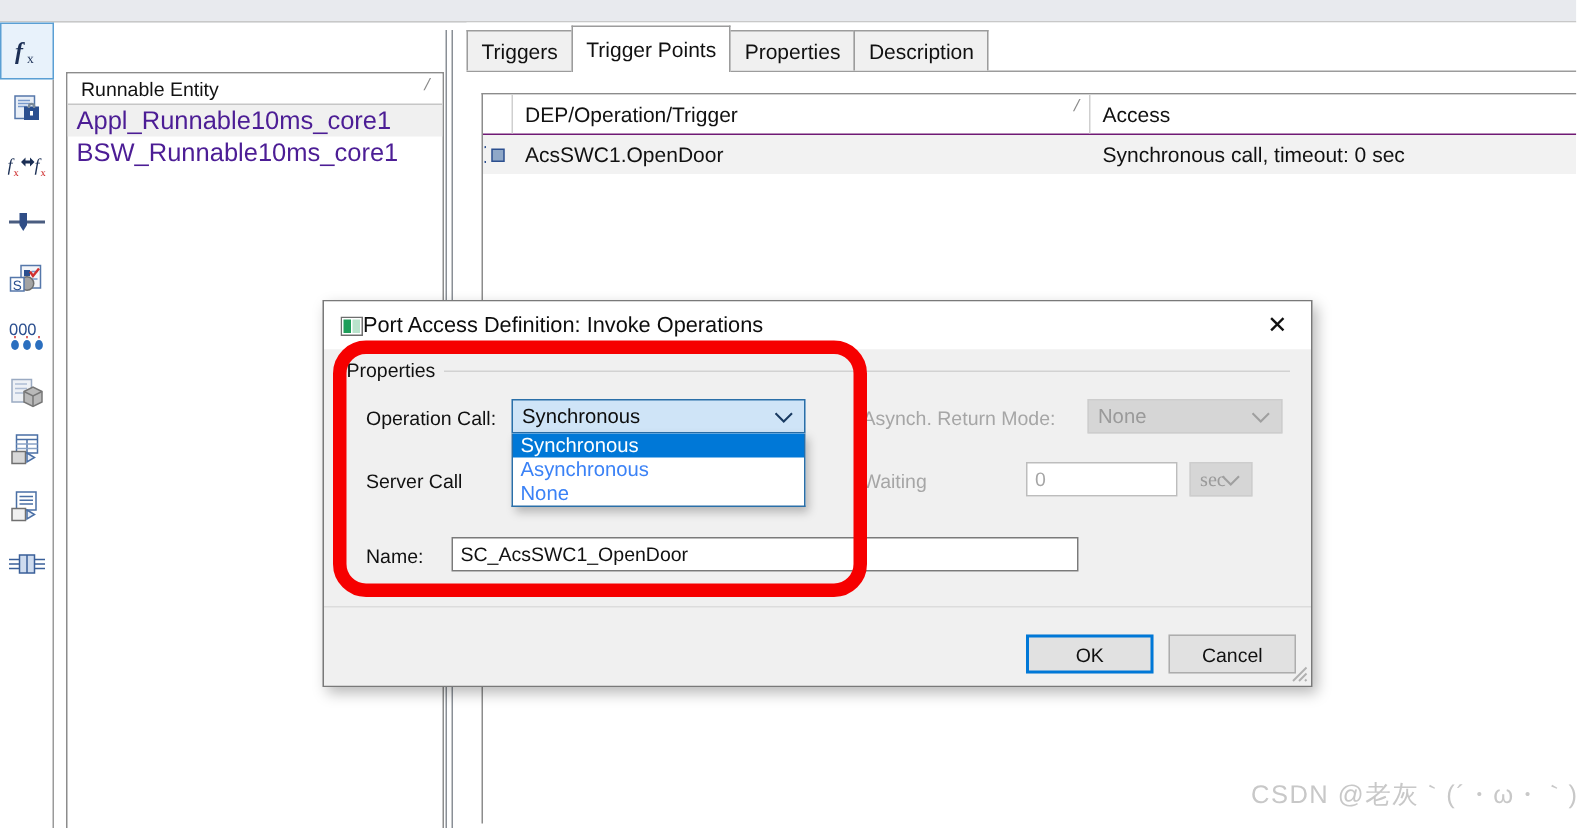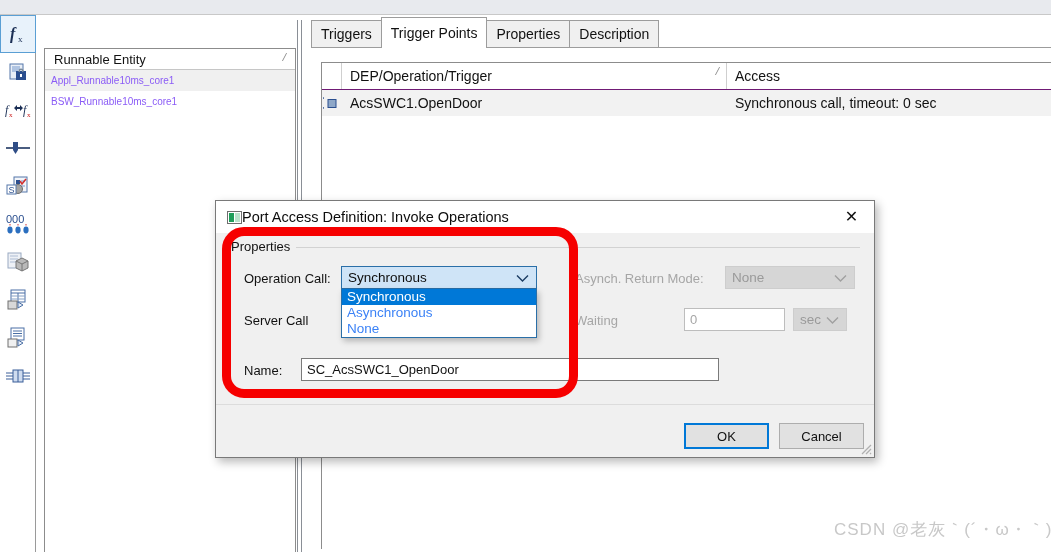--- a/index.html
+++ b/index.html
@@ -83,22 +83,22 @@
     right: 9px;
     top: 2px;
     font-size: 11px;
     color: #8a8a8a;
     transform: skewX(-14deg);
   }
   .tree-row {
     height: 21px;
     line-height: 21px;
     padding-left: 6px;
-    font-size: 10px;
-    color: #8b5cf6;
+    font-size: 17px;
+    color: #4c1d95;
     box-sizing: border-box;
     white-space: nowrap;
   }
   .tree-row.sel { background: #f0f0f0; }
 
   
   .splitter {
     position: absolute;
     left: 297px; top: 20px;
     width: 9px; height: 532px;
@@ -665,21 +665,21 @@
             <svg width="13" height="9" viewBox="0 0 13 9">
                 <path d="M1 1.5 L6.5 7 L12 1.5" fill="none" stroke="#a0a0a0" stroke-width="1.4"></path>
               </svg>
           </span>
         </div>
 
         <div class="lbl dim" style="left:345px; top:74px;">Waiting</div>
         <div class="txtfield dim" style="left:454px; top:69px; width:101px;">
           <span>0</span>
         </div>
-        <div class="combo disabled" style="left:563px; top:69px; width:54px;">
+        <div class="combo disabled" style="left:563px; top:69px; width:42px;font-family:Liberation Serif, serif;">
           <span>sec</span>
           <span class="chev">
             <svg width="13" height="9" viewBox="0 0 13 9">
                 <path d="M1 1.5 L6.5 7 L12 1.5" fill="none" stroke="#a0a0a0" stroke-width="1.4"></path>
               </svg>
           </span>
         </div>
 
         <div class="lbl" style="left:14px; top:124px;">Name:</div>
         <div class="txtfield" style="left:71px; top:119px; width:418px;">

